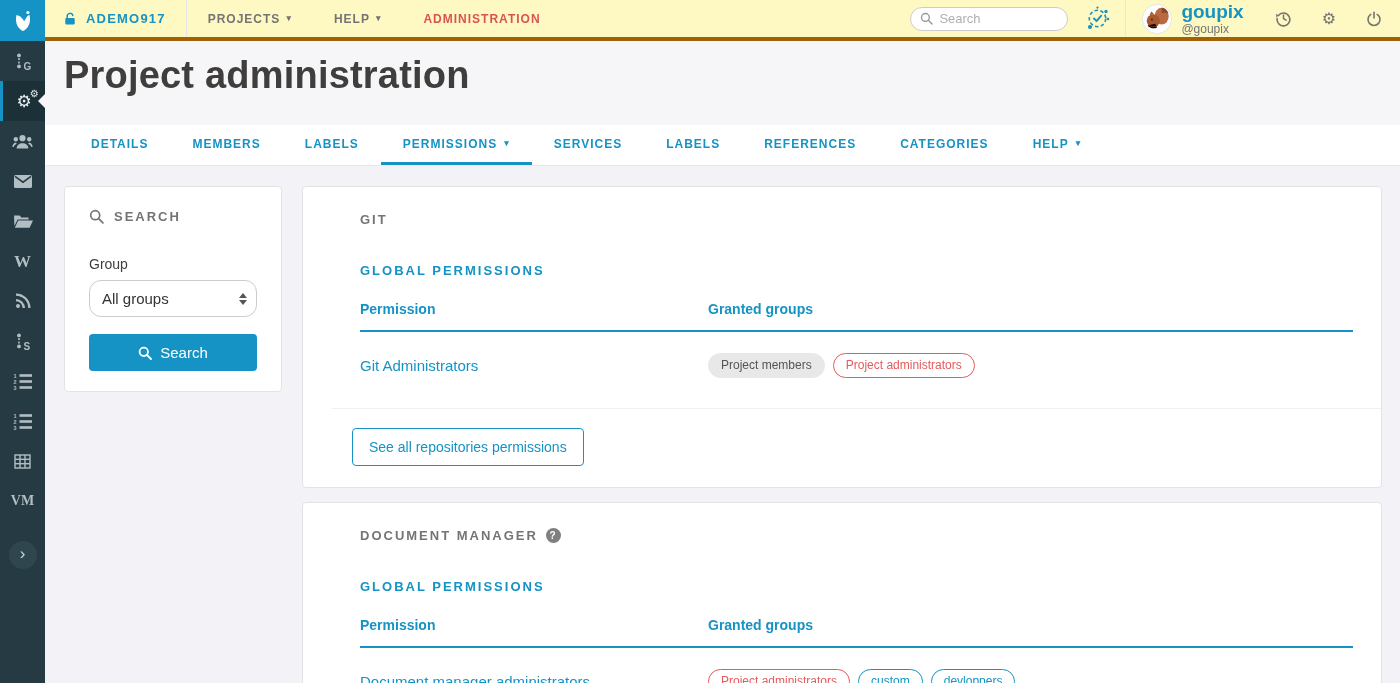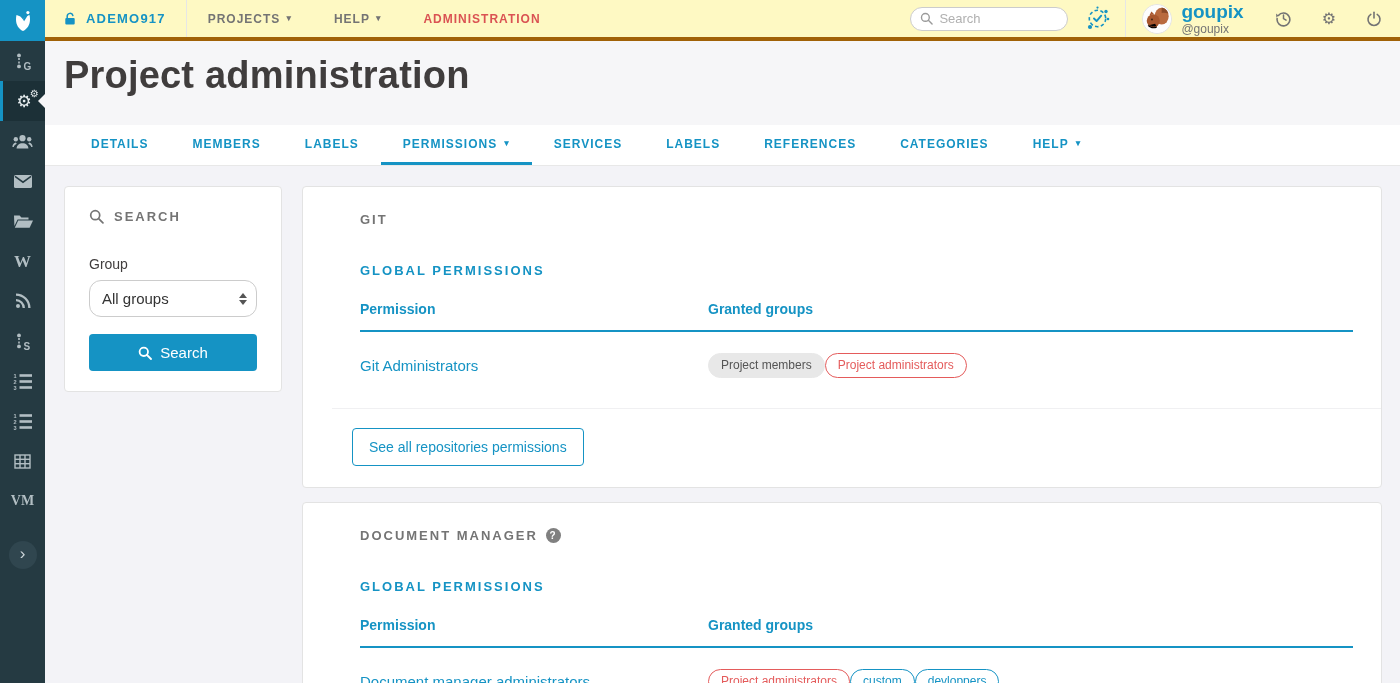--- a/index.html
+++ b/index.html
@@ -74,21 +74,21 @@
   
   .main-col{flex:1;display:flex;flex-direction:column;gap:14px;min-width:0;}
   .panel-body{padding:19px 28px 0;}
   .section-label{display:flex;align-items:center;gap:8px;color:#747474;font-size:13px;font-weight:600;letter-spacing:2px;margin:6px 0 36px;}
   .section-subtitle{color:var(--primary);font-size:13px;font-weight:700;letter-spacing:2px;margin-bottom:23px;}
   table.perm{width:100%;border-collapse:collapse;}
   table.perm th{text-align:left;font-size:14px;font-weight:700;color:var(--primary);padding:0 0 13px;border-bottom:2px solid var(--primary);}
   table.perm th.col-permission{width:348px;}
   table.perm td{padding:21px 0 30px;vertical-align:middle;}
   a.perm-link{color:var(--primary);font-size:15px;text-decoration:none;cursor:pointer;}
-  .badges{display:flex;align-items:center;flex-wrap:wrap;}
+  .badges{display:flex;gap:8px;align-items:center;flex-wrap:wrap;}
   .badge{font-size:12px;line-height:1;padding:5px 12px 6px;border-radius:14px;white-space:nowrap;}
   .badge.gray{background:#e8e8e8;color:#555;border:1px solid #e8e8e8;}
   .badge.danger-outline{background:#fff;color:var(--danger);border:1px solid var(--danger);}
   .badge.primary-outline{background:#fff;color:var(--primary);border:1px solid var(--primary);}
   .panel-footer{border-top:1px solid #f0f0f2;padding:19px 20px 21px;}
   .btn-outline{background:#fff;border:1px solid var(--primary);color:var(--primary);border-radius:4px;padding:10px 16px;font-size:14px;font-family:inherit;cursor:pointer;}
   .help-badge{display:inline-flex;cursor:pointer;}
 </style>
 </head>
 <body>

